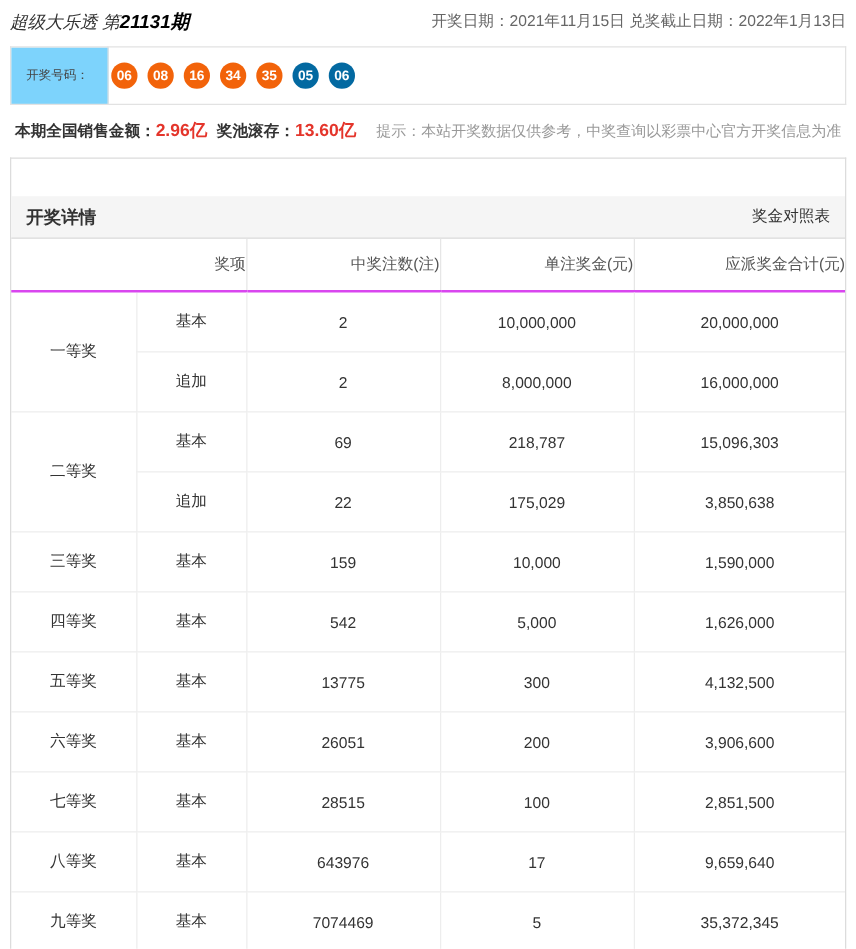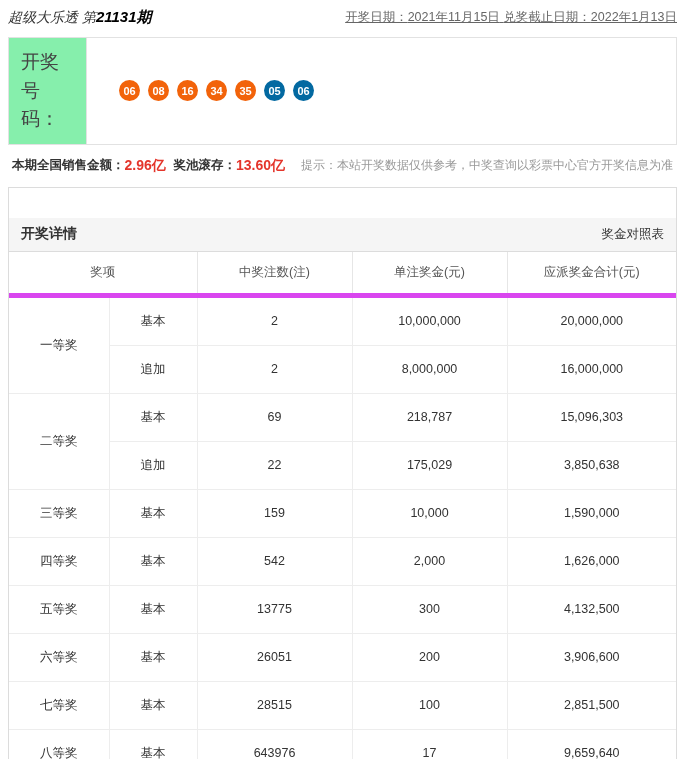--- a/index.html
+++ b/index.html
@@ -31,45 +31,44 @@
   }
   .top-left .issue {
     font-weight: bold;
     font-size: 15px;
     color: #000;
   }
   .top-right {
     font-size: 12.5px;
     color: #666;
     white-space: nowrap;
-    text-decoration: underline;
   }
   .top-right .val { color: #666; }
 
   
   .result-box {
     margin: 0 8px;
     border: 1px solid #d9d9d9;
     border-collapse: collapse;
     width: calc(100% - 16px);
   }
   .result-box td {
     border: 1px solid #e2e2e2;
     vertical-align: middle;
   }
   .rb-label {
     width: 78px;
-    background: #86efac;
+    background: #7dd3fc;
     padding: 10px 12px;
     color: #444;
-    font-size: 19px;
+    font-size: 10px;
     line-height: 1.5;
   }
   .rb-value {
-    padding: 12px 32px;
+    padding: 12px 2px;
     background: #fff;
   }
   .balls { display: flex; align-items: center; gap: 8px; }
   .ball {
     width: 21px; height: 21px;
     border-radius: 50%;
     color: #fff;
     font-size: 11px;
     font-weight: bold;
     display: flex;
@@ -140,22 +139,22 @@
 
   table.prize {
     width: 100%;
     border-collapse: collapse;
     font-size: 12.5px;
   }
   table.prize th {
     font-weight: normal;
     color: #555;
     padding: 12px 0;
-    border-bottom: 5px solid #d946ef;
-    text-align: center;
+    border-bottom: 2px solid #d946ef;
+    text-align: right;
     font-size: 12.5px;
   }
   table.prize td {
     padding: 15px 0;
     text-align: center;
     border-bottom: 1px solid #ededed;
     border-right: 1px solid #ededed;
     color: #333;
     font-size: 12.5px;
   }
@@ -254,21 +253,21 @@
         <td class="col-level">三等奖</td>
         <td class="col-type">基本</td>
         <td class="col-count">159</td>
         <td class="col-unit">10,000</td>
         <td>1,590,000</td>
       </tr>
       <tr>
         <td class="col-level">四等奖</td>
         <td class="col-type">基本</td>
         <td class="col-count">542</td>
-        <td class="col-unit">2,000</td>
+        <td class="col-unit">5,000</td>
         <td>1,626,000</td>
       </tr>
       <tr>
         <td class="col-level">五等奖</td>
         <td class="col-type">基本</td>
         <td class="col-count">13775</td>
         <td class="col-unit">300</td>
         <td>4,132,500</td>
       </tr>
       <tr>

